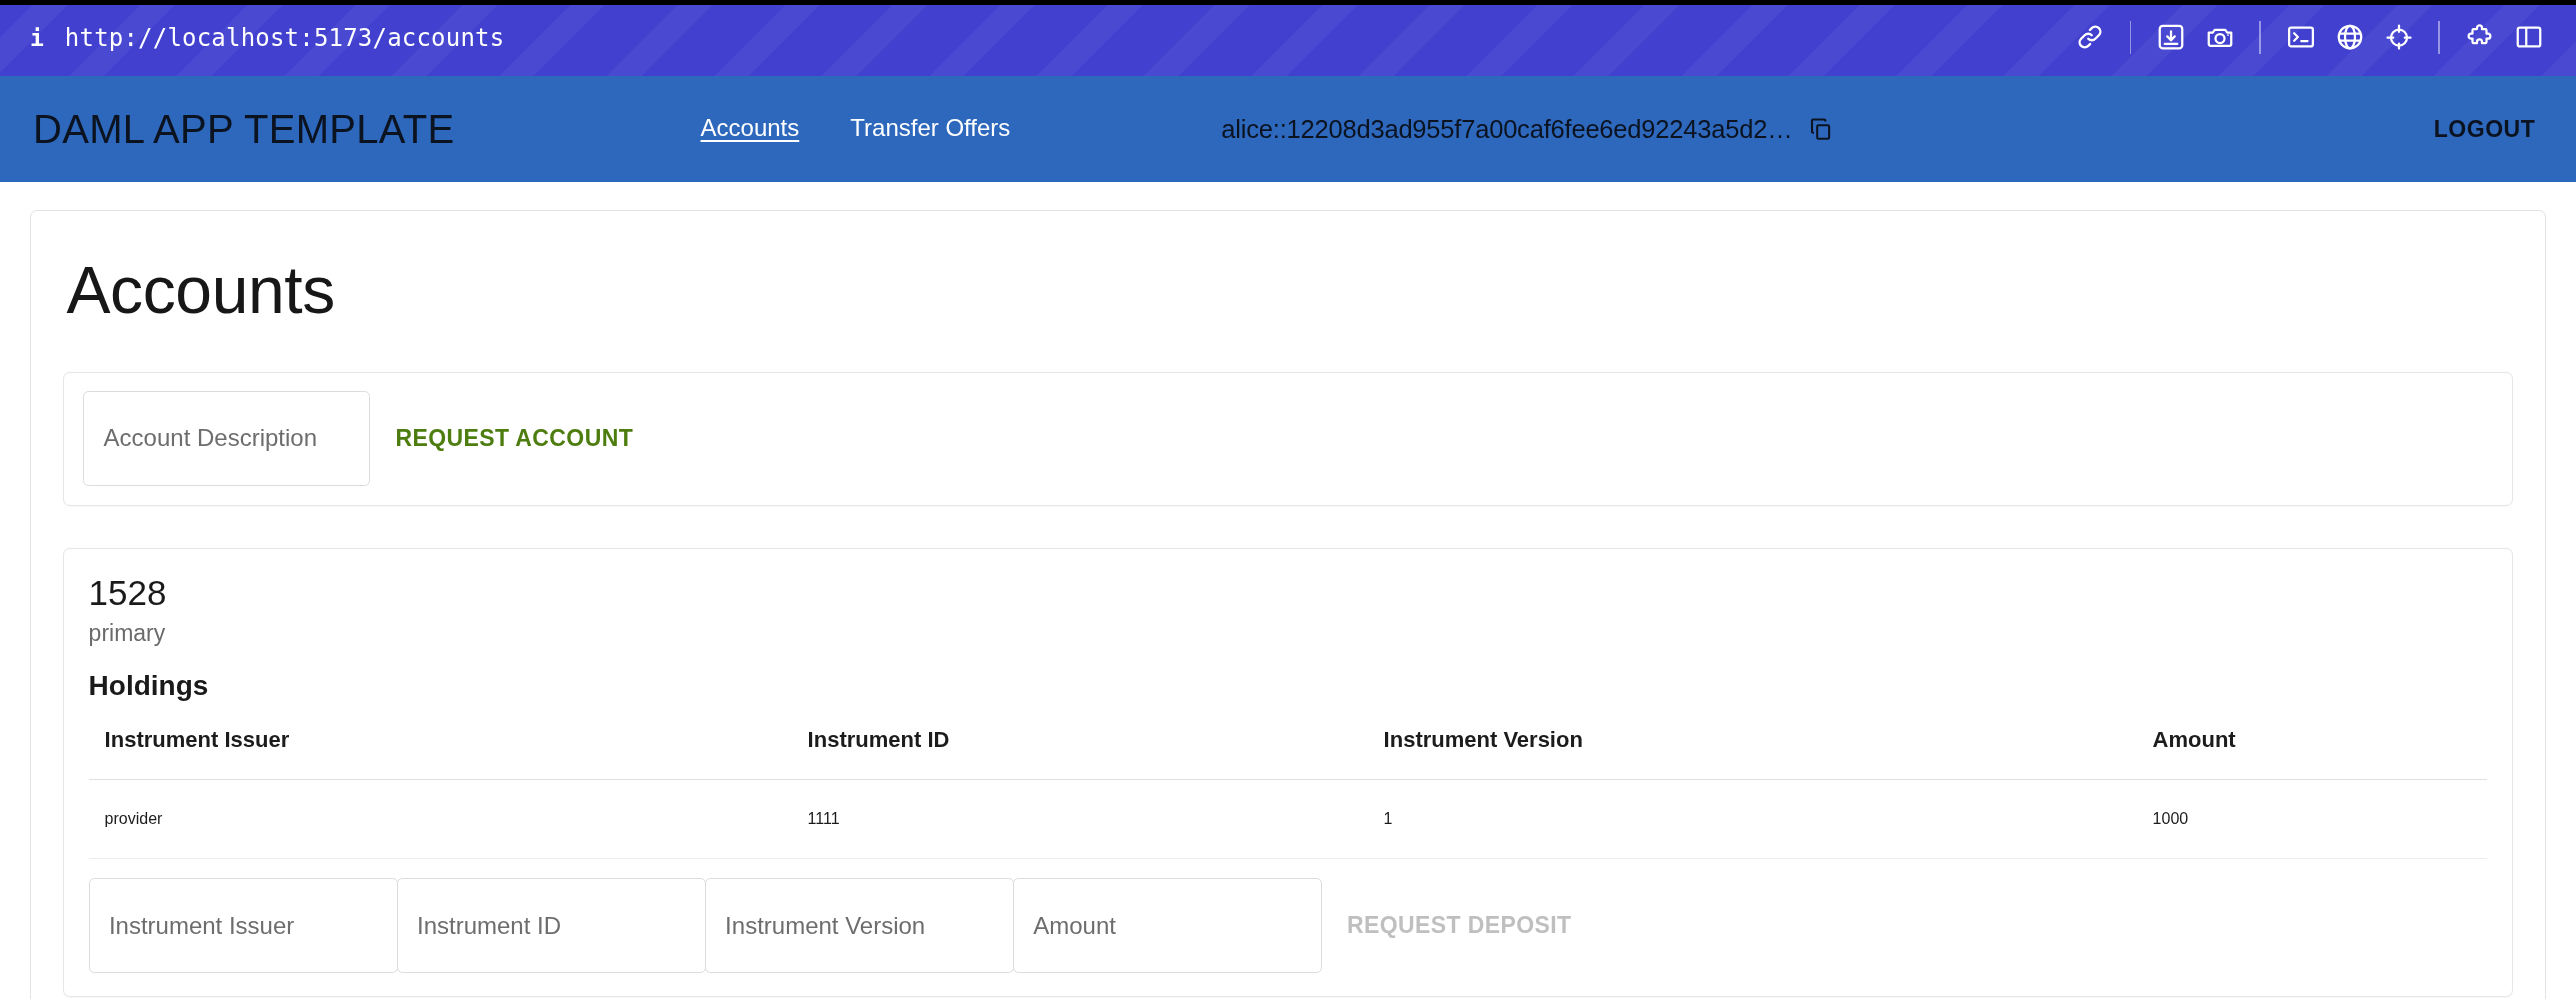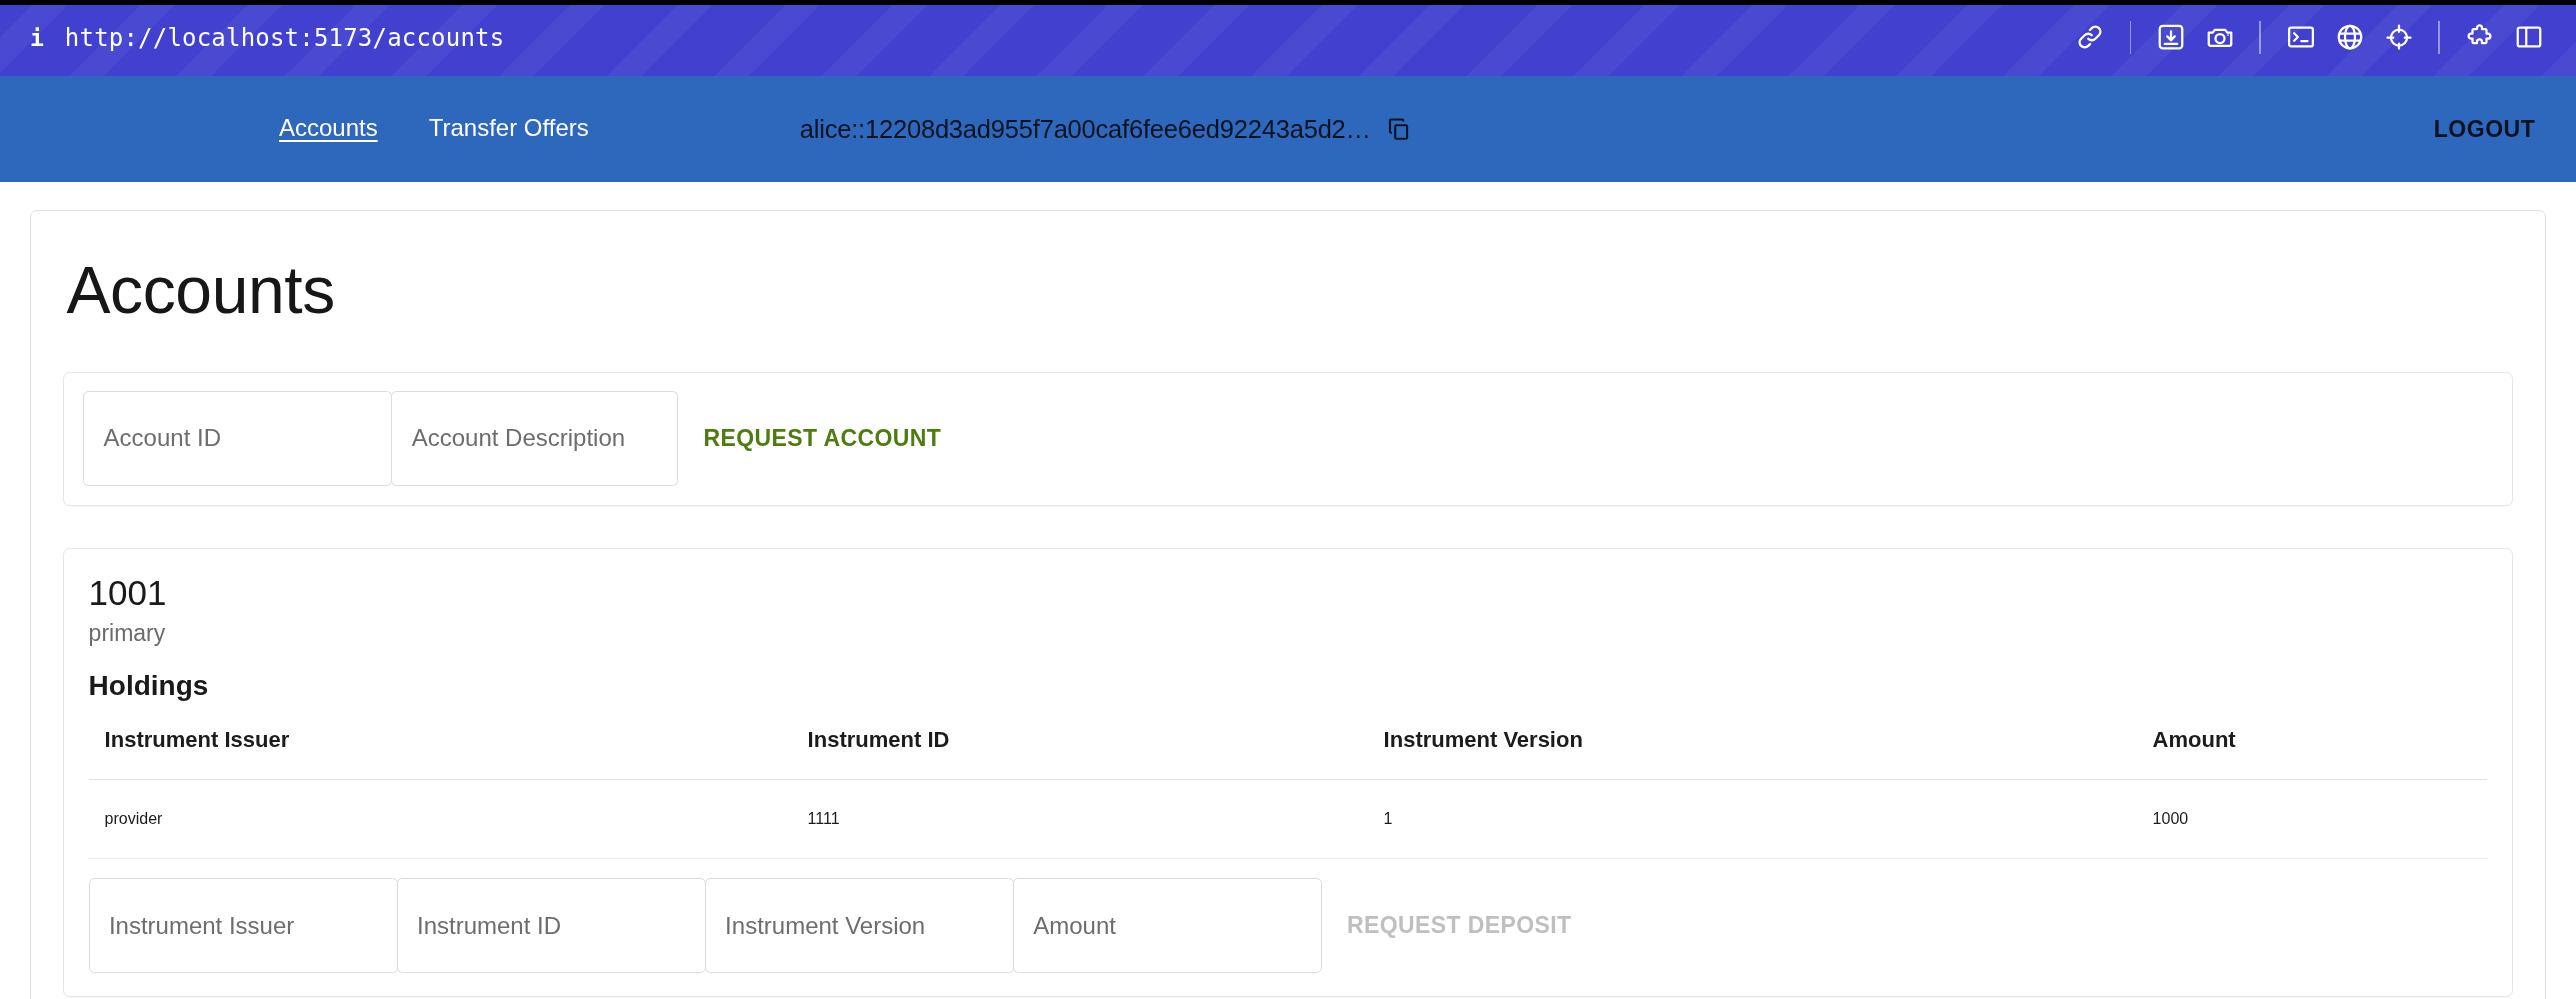--- a/index.html
+++ b/index.html
@@ -319,20 +319,21 @@
       <svg width="30" height="30" viewBox="0 0 24 24" fill="none" stroke="currentColor" stroke-width="1.8" stroke-linejoin="round">
         <rect x="3" y="4.5" width="18" height="15" rx="1.6"></rect>
         <path d="M9.8 4.5v15"></path>
       </svg>
     </div>
 
   </div>
 </div>
 
 <div id="appbar">
+  <div id="brand">DAML APP TEMPLATE</div>
 
   <div id="navlinks">
     <a class="navlink active">Accounts</a>
     <a class="navlink">Transfer Offers</a>
   </div>
 
   <div id="party">
     <span id="party-id">alice::12208d3ad955f7a00caf6fee6ed92243a5d2…</span>
     <span id="copy-btn">
       <svg width="26" height="26" viewBox="0 0 24 24" fill="none" stroke="currentColor" stroke-width="1.9" stroke-linejoin="round">
@@ -345,28 +346,27 @@
   <div id="logout">LOGOUT</div>
 </div>
 
 <div id="page">
   <div class="outer-card">
 
     <h1 id="page-title">Accounts</h1>
 
     <div class="panel" id="request-account-panel">
       <div class="field-row">
-        <div class="txtfield w-acctid">Account ID</div>
         <div class="txtfield w-acctdesc">Account Description</div>
         <div class="text-btn">REQUEST ACCOUNT</div>
       </div>
     </div>
 
     <div class="panel" id="account-card">
-      <div class="acct-id">1001</div>
+      <div class="acct-id">1528</div>
       <div class="acct-desc">primary</div>
       <div class="holdings-title">Holdings</div>
 
       <table class="holdings">
         <colgroup>
             <col class="c1">
             <col class="c2">
             <col class="c3">
             <col class="c4">
           </colgroup>

